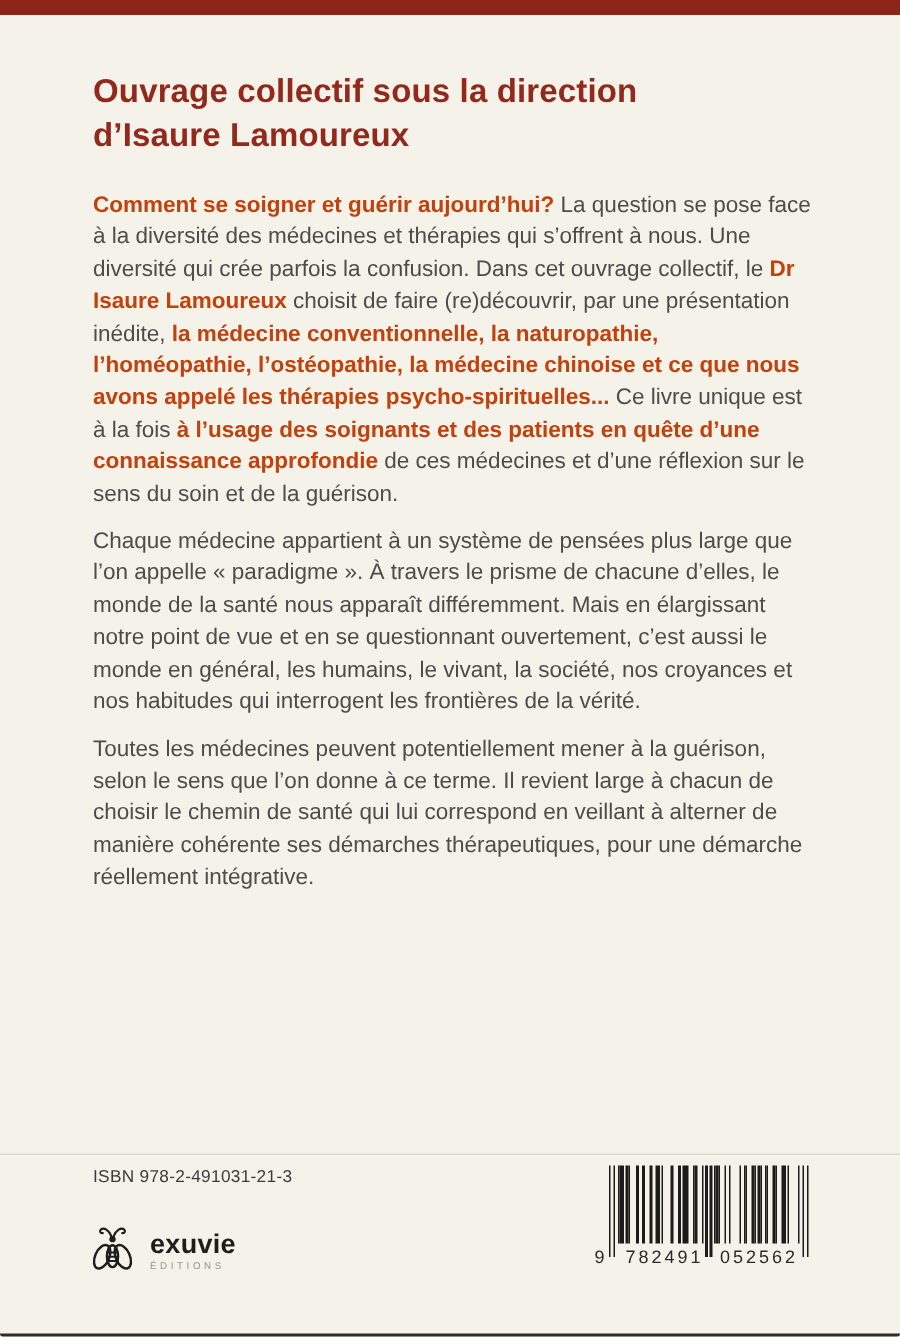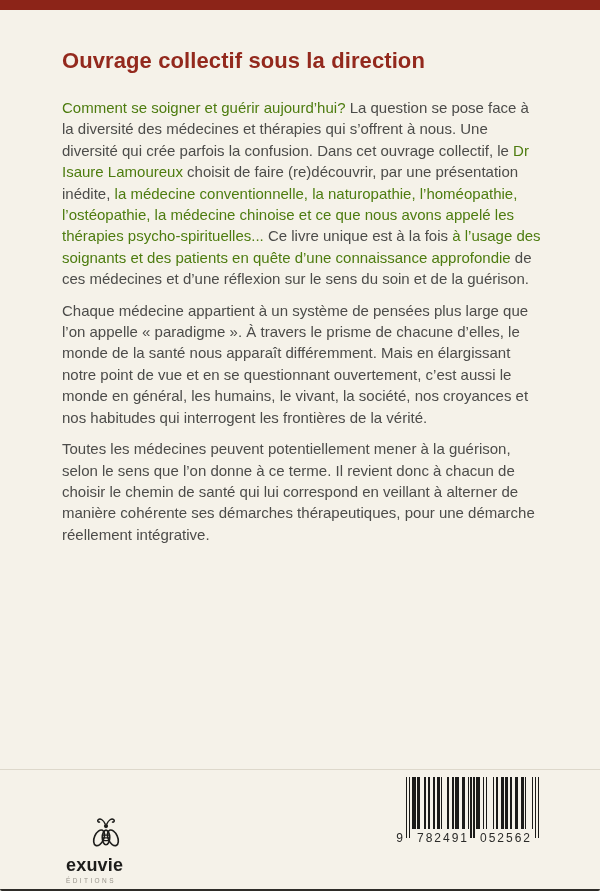--- a/index.html
+++ b/index.html
@@ -27,32 +27,32 @@
   }
   .title{
     color:#93291d;font-weight:700;font-size:22px;line-height:29px;
     letter-spacing:.1px;margin:0 0 22px 0;
   }
   .title span{display:block;}
   .para{
     font-size:15px;line-height:21.4px;color:#4c4c4a;margin:0 0 10px 0;
   }
   .para.tight{margin-bottom:0;}
-  .para .b{font-weight:400;color:#4d7c0f;}
+  .para .b{font-weight:700;color:#c2410c;}
   .collab{
     margin-top:26px;font-size:14.8px;line-height:21.4px;
   }
   .collab .b{font-weight:700;color:#242423;}
   .isbn-block{
     position:absolute;left:62px;top:777px;
     font-size:11.5px;line-height:17px;color:#3b3b39;letter-spacing:.2px;
   }
   .isbn-block div{white-space:nowrap;}
   .publisher{
-    position:absolute;left:58px;top:814px;display:flex;align-items:flex-end;flex-direction:column;
+    position:absolute;left:58px;top:814px;display:flex;align-items:flex-start;
   }
   .bee{width:34px;height:34px;margin-top:2px;}
   .pub-text{margin-left:8px;padding-top:6px;}
   .pub-name{
     font-size:18px;font-weight:700;color:#1d1d1b;line-height:18px;letter-spacing:.2px;
   }
   .pub-tagline{
     font-size:6.5px;letter-spacing:2.4px;color:#97938a;margin-top:3px;
   }
   .barcode{
@@ -70,29 +70,31 @@
 </style>
 </head>
 <body>
 
 <div class="top-bar"></div>
 <div class="rule"></div>
 
 <div class="content">
   <h1 class="title">
     <span>Ouvrage collectif sous la direction</span>
+    <span>d’Isaure Lamoureux</span>
   </h1>
 
   <p class="para"><span class="b">Comment se soigner et guérir aujourd’hui? </span><span>La question se pose face à la diversité des médecines et thérapies qui s’offrent à nous. Une diversité qui crée parfois la confusion. Dans cet ouvrage collectif, le </span><span class="b">Dr Isaure Lamoureux</span><span> choisit de faire (re)découvrir, par une présentation inédite, </span><span class="b">la médecine conventionnelle, la naturopathie, l’homéopathie, l’ostéopathie, la médecine chinoise et ce que nous avons appelé les thérapies psycho-spirituelles...</span><span> Ce livre unique est à la fois </span><span class="b">à l’usage des soignants et des patients en quête d’une connaissance approfondie</span><span> de ces médecines et d’une réflexion sur le sens du soin et de la guérison.</span></p>
   <p class="para"><span>Chaque médecine appartient à un système de pensées plus large que l’on appelle « paradigme ». À travers le prisme de chacune d’elles, le monde de la santé nous apparaît différemment. Mais en élargissant notre point de vue et en se questionnant ouvertement, c’est aussi le monde en général, les humains, le vivant, la société, nos croyances et nos habitudes qui interrogent les frontières de la vérité.</span></p>
-  <p class="para tight"><span>Toutes les médecines peuvent potentiellement mener à la guérison, selon le sens que l’on donne à ce terme. Il revient donc à chacun de choisir le chemin de santé qui lui correspond en veillant à alterner de manière cohérente ses démarches thérapeutiques, pour une démarche réellement intégrative.</span></p>
+  <p class="para tight"><span>Toutes les médecines peuvent potentiellement mener à la guérison, selon le sens que l’on donne à ce terme. Il revient large à chacun de choisir le chemin de santé qui lui correspond en veillant à alterner de manière cohérente ses démarches thérapeutiques, pour une démarche réellement intégrative.</span></p>
 
 </div>
 
 <div class="isbn-block">
+  <div>ISBN 978-2-491031-21-3</div>
 </div>
 
 <div class="publisher">
   <svg class="bee" viewBox="0 0 40 42" fill="none" xmlns="http://www.w3.org/2000/svg">
 
     <path d="M19 10 C17 5, 13 2.5, 10.5 4.5 C9 5.8, 10 8, 12 7.5" stroke="#1d1d1b" stroke-width="1.8" stroke-linecap="round"></path>
     <path d="M21 10 C23 5, 27 2.5, 29.5 4.5 C31 5.8, 30 8, 28 7.5" stroke="#1d1d1b" stroke-width="1.8" stroke-linecap="round"></path>
 
     <circle cx="20" cy="12.5" r="2.6" fill="#1d1d1b"></circle>
 

